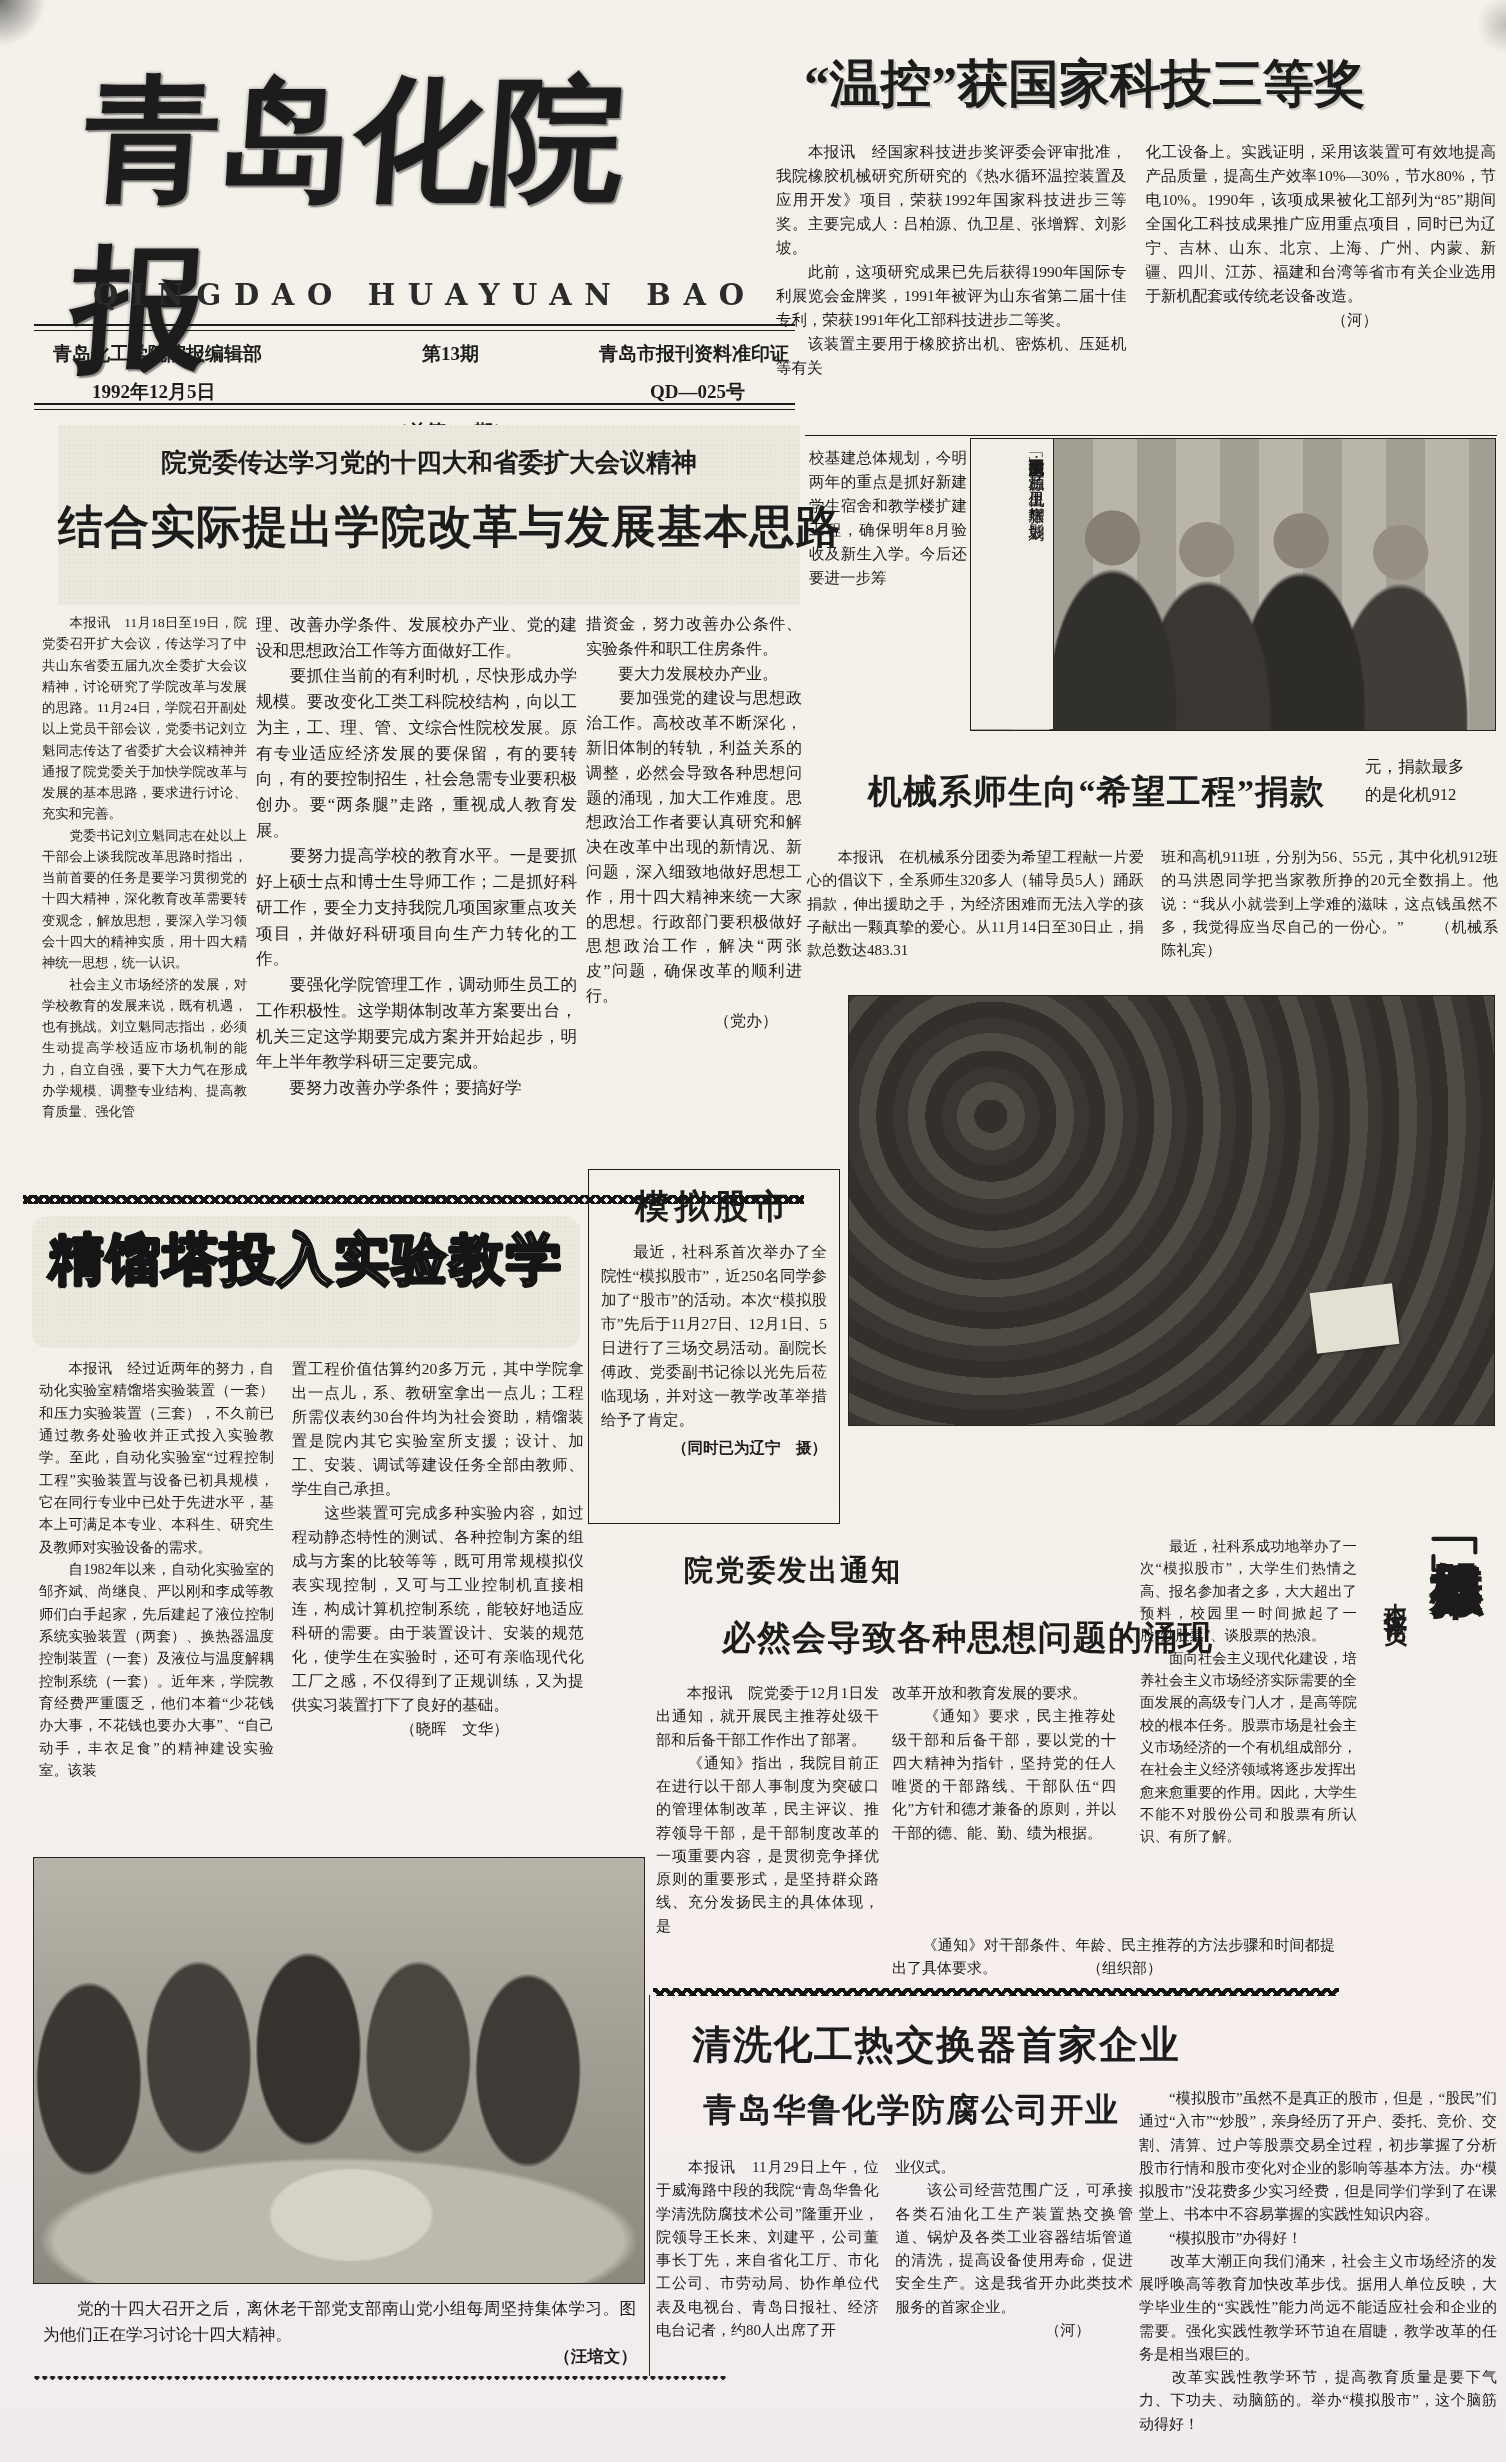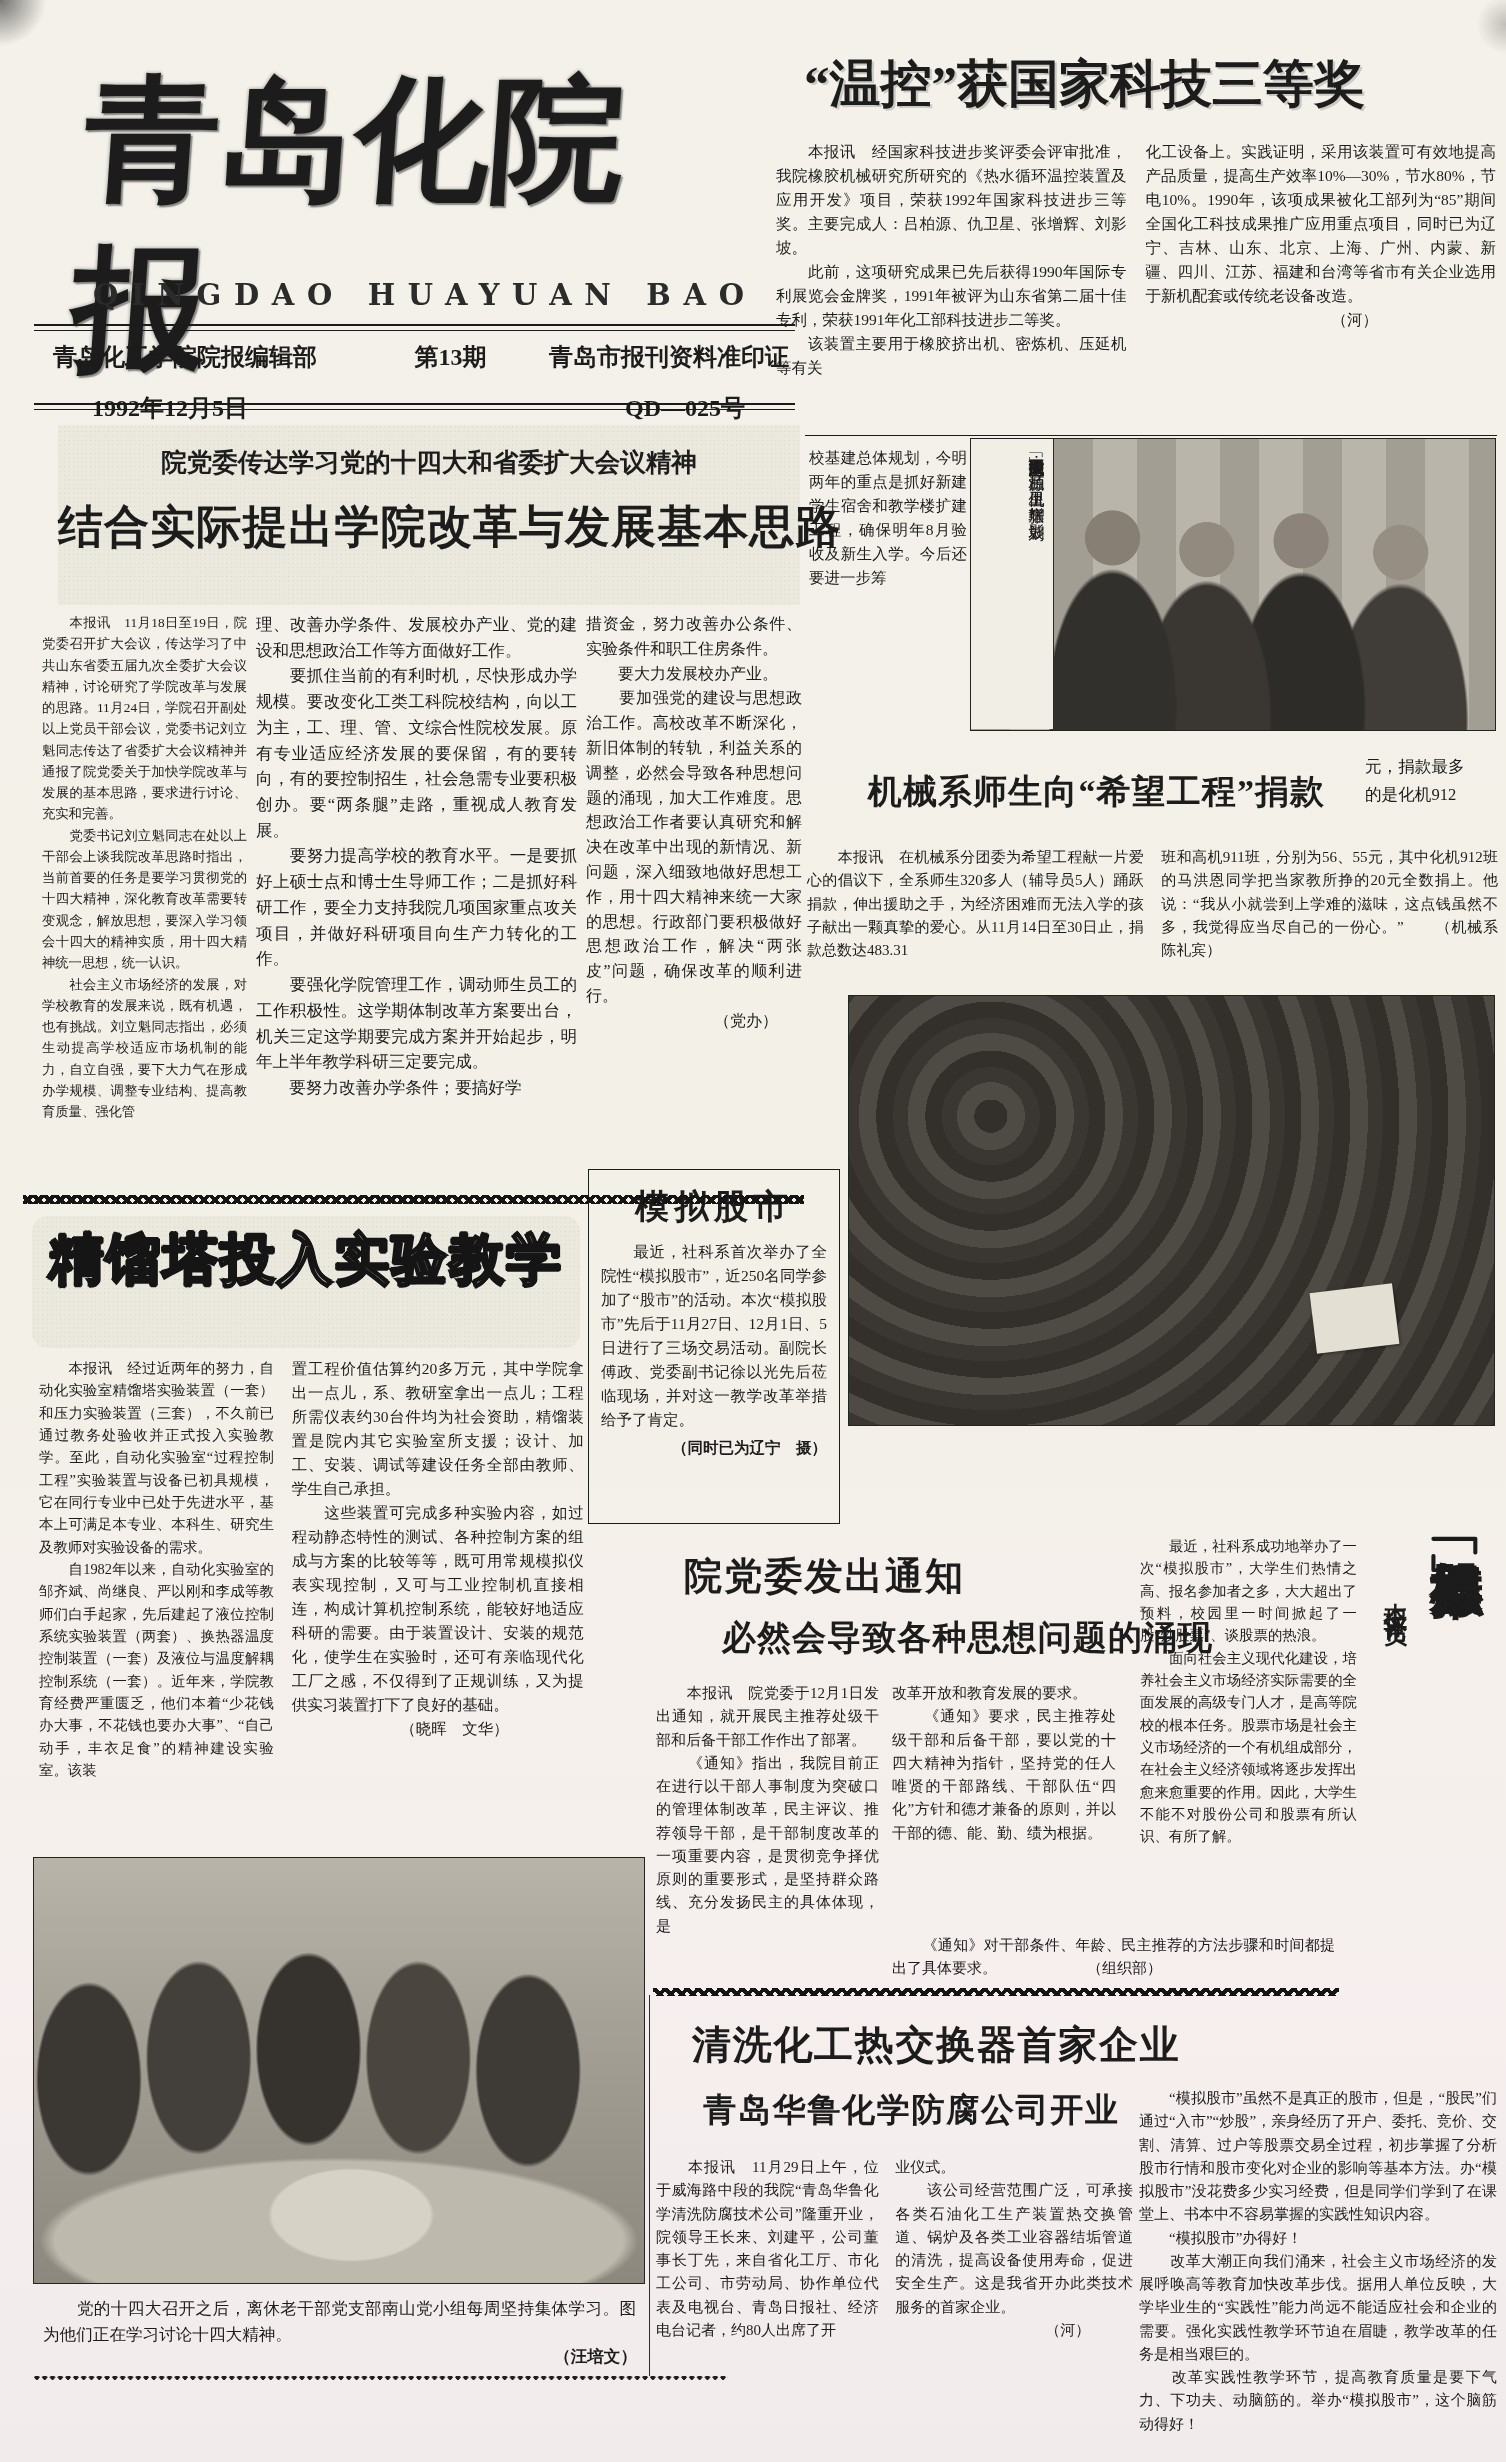--- a/index.html
+++ b/index.html
@@ -19,21 +19,21 @@
     font-family:"DejaVu Serif",serif;font-weight:900;font-size:135px;line-height:1.25;
     display:flex;justify-content:space-between;transform:skewX(-4deg);
     text-shadow:0 0 3.9px rgba(10,10,10,0.45), 2.2px 2.2px 1.1px rgba(10,10,10,0.35);
   }
   .masthead-latin{
     font-family:"DejaVu Serif",serif;font-size:29px;font-weight:700;letter-spacing:12.7px;
     color:#2b2b2b;white-space:nowrap;
   }
   .double-rule{border-top:2.8px solid #1b1b1b;border-bottom:1.1px solid #1b1b1b;height:4.4px;}
   .single-rule{border-top:1.7px solid #1b1b1b;height:0;}
-  .info-grid{display:grid;grid-template-columns:44% 20% 36%;row-gap:19px;font-size:24px;font-weight:bold;}
+  .info-grid{display:grid;grid-template-columns:44% 20% 36%;row-gap:12px;font-size:19px;font-weight:bold;}
   .info-grid span{white-space:nowrap;}
   .headline-big{font-weight:900;white-space:nowrap;text-shadow:2.2px 2.2px 0 rgba(0,0,0,0.16);}
   .halftone{
     background-color:#ebe8dd;
     background-image:radial-gradient(circle, rgba(0,0,0,0.11) 0.7px, transparent 0.8px);
     background-size:4.4px 4.4px;
   }
   .kicker{font-weight:800;text-align:center;white-space:nowrap;}
   .headline{font-weight:900;text-align:center;white-space:nowrap;}
   .body-text{line-height:1.55;}
@@ -167,21 +167,21 @@
   <div class="outline-title" style="font-size:55px;margin-top:6.6px;letter-spacing:2.2px;">精馏塔投入实验教学</div>
 </div>
 <div class="abs" style="left:39px;top:1357px;width:545px;height:487px;display:flex;gap:17.7px;">
   <div class="flow body-text" style="width:235px;font-size:14.4px;">　　本报讯　经过近两年的努力，自动化实验室精馏塔实验装置（一套）和压力实验装置（三套），不久前已通过教务处验收并正式投入实验教学。至此，自动化实验室“过程控制工程”实验装置与设备已初具规模，它在同行专业中已处于先进水平，基本上可满足本专业、本科生、研究生及教师对实验设备的需求。
 　　自1982年以来，自动化实验室的邹齐斌、尚继良、严以刚和李成等教师们白手起家，先后建起了液位控制系统实验装置（两套）、换热器温度控制装置（一套）及液位与温度解耦控制系统（一套）。近年来，学院教育经费严重匮乏，他们本着“少花钱办大事，不花钱也要办大事”、“自己动手，丰衣足食”的精神建设实验室。该装</div>
   <div class="flow body-text" style="width:292px;font-size:15.5px;">置工程价值估算约20多万元，其中学院拿出一点儿，系、教研室拿出一点儿；工程所需仪表约30台件均为社会资助，精馏装置是院内其它实验室所支援；设计、加工、安装、调试等建设任务全部由教师、学生自己承担。
 　　这些装置可完成多种实验内容，如过程动静态特性的测试、各种控制方案的组成与方案的比较等等，既可用常规模拟仪表实现控制，又可与工业控制机直接相连，构成计算机控制系统，能较好地适应科研的需要。由于装置设计、安装的规范化，使学生在实验时，还可有亲临现代化工厂之感，不仅得到了正规训练，又为提供实习装置打下了良好的基础。
 　　　　　　　（晓晖　文华）</div>
 </div>
 
-<div class="abs kicker" style="left:684px;top:1551px;width:310px;font-size:38px;letter-spacing:2.2px;text-align:left;">院党委发出通知</div>
+<div class="abs kicker" style="left:684px;top:1551px;width:310px;font-size:29px;letter-spacing:2.2px;text-align:left;">院党委发出通知</div>
 <div class="abs headline" style="left:656px;top:1615px;width:623px;font-size:34px;letter-spacing:1.1px;">必然会导致各种思想问题的涌现</div>
 <div class="abs flow body-text" style="left:656px;top:1682px;width:223px;height:307px;font-size:15px;">　　本报讯　院党委于12月1日发出通知，就开展民主推荐处级干部和后备干部工作作出了部署。
 　　《通知》指出，我院目前正在进行以干部人事制度为突破口的管理体制改革，民主评议、推荐领导干部，是干部制度改革的一项重要内容，是贯彻竞争择优原则的重要形式，是坚持群众路线、充分发扬民主的具体体现，是</div>
 <div class="abs flow body-text" style="left:892px;top:1682px;width:224px;height:197px;font-size:15px;">改革开放和教育发展的要求。
 　　《通知》要求，民主推荐处级干部和后备干部，要以党的十四大精神为指针，坚持党的任人唯贤的干部路线、干部队伍“四化”方针和德才兼备的原则，并以干部的德、能、勤、绩为根据。</div>
 <div class="abs flow body-text" style="left:892px;top:1934px;width:443px;height:102px;font-size:15px;">　　《通知》对干部条件、年龄、民主推荐的方法步骤和时间都提出了具体要求。　　　　　　（组织部）</div>
 
 <div class="abs flow body-text" style="left:1140px;top:1535px;width:217px;height:349px;font-size:14.4px;overflow:hidden;">　　最近，社科系成功地举办了一次“模拟股市”，大学生们热情之高、报名参加者之多，大大超出了预料，校园里一时间掀起了一股“炒股票”、谈股票的热浪。
 　　面向社会主义现代化建设，培养社会主义市场经济实际需要的全面发展的高级专门人才，是高等院校的根本任务。股票市场是社会主义市场经济的一个有机组成部分，在社会主义经济领域将逐步发挥出愈来愈重要的作用。因此，大学生不能不对股份公司和股票有所认识、有所了解。</div>
 <div class="abs vertical" style="left:1366px;top:1584px;width:45px;height:238px;font-size:23px;letter-spacing:5.5px;font-weight:bold;">本报评论员</div>

